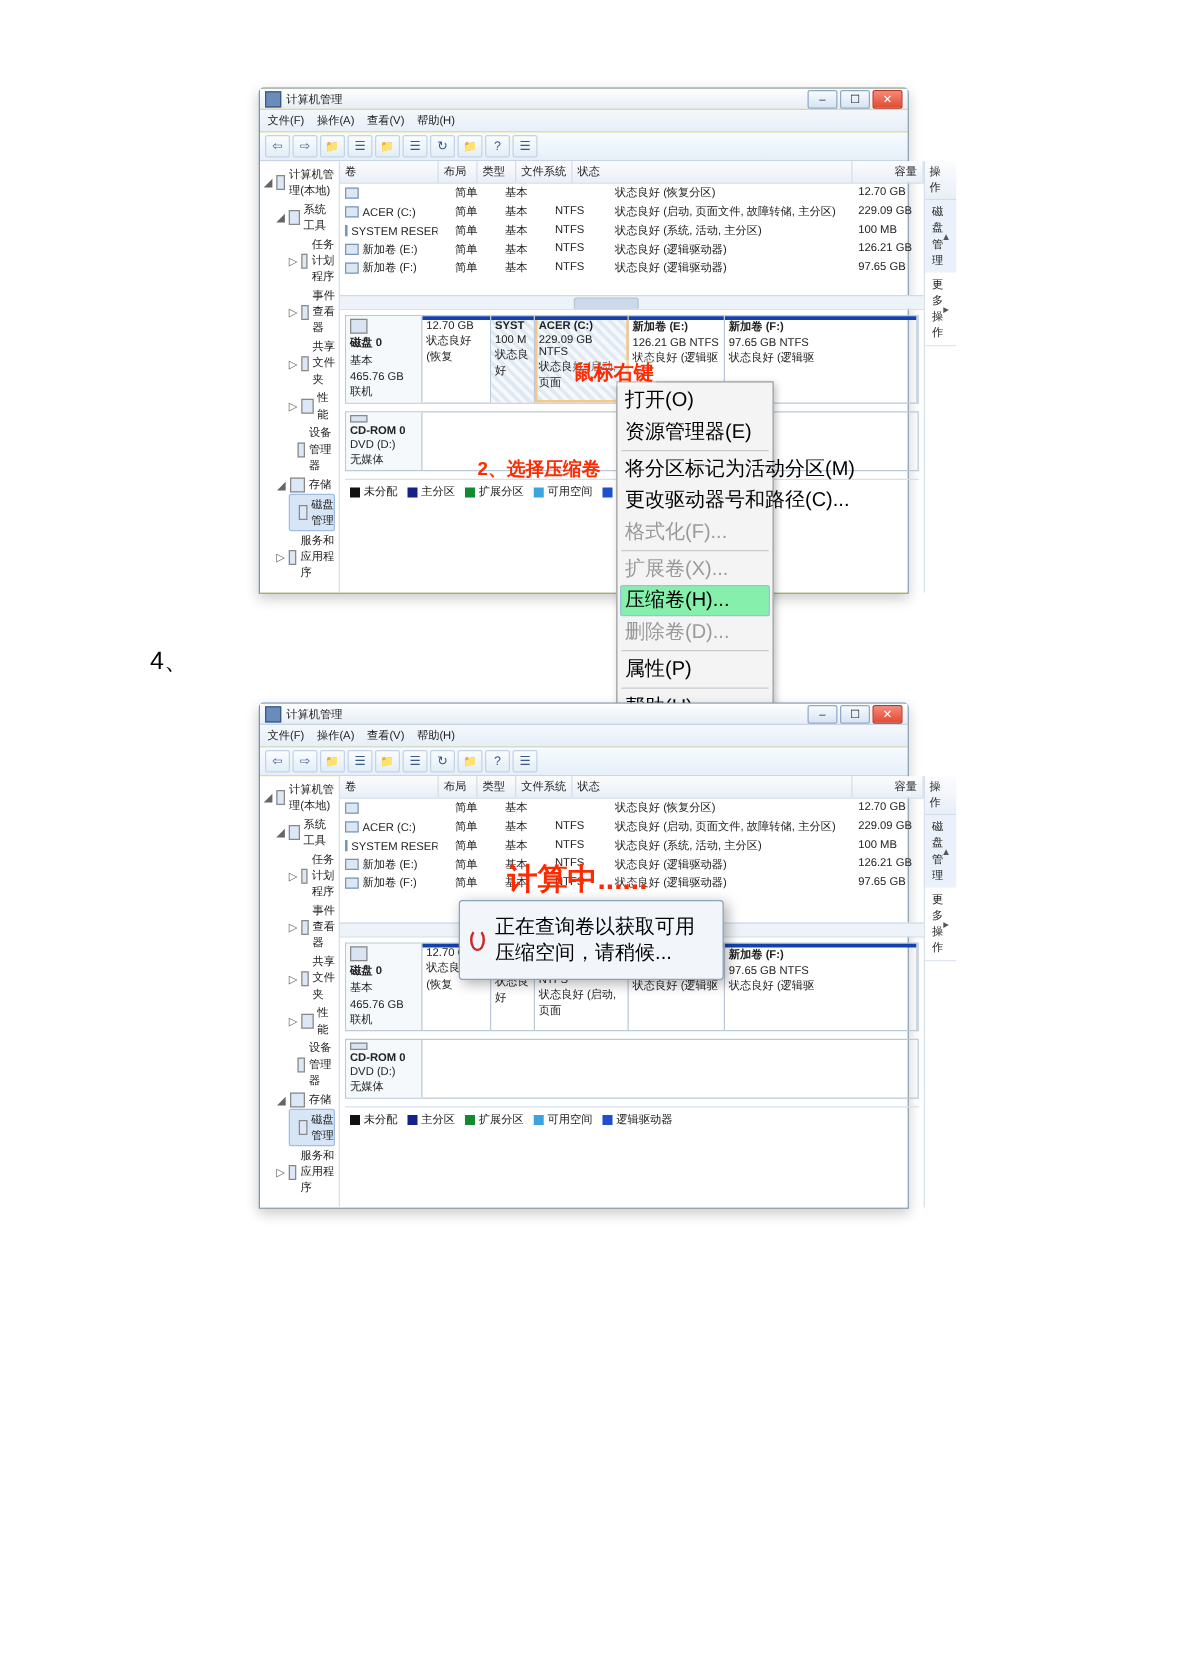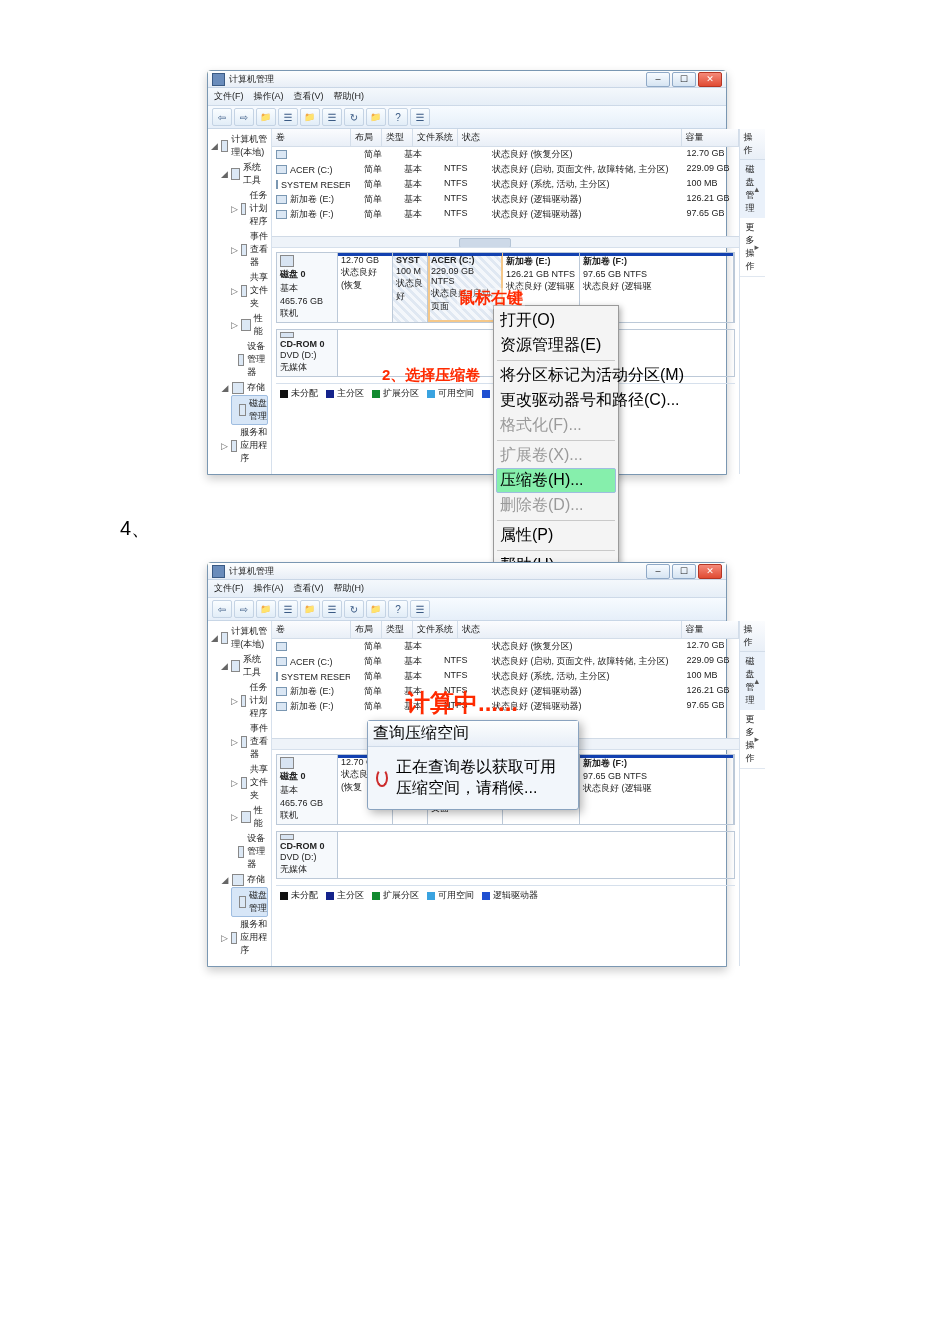--- a/index.html
+++ b/index.html
@@ -84,21 +84,21 @@
 .indent2{margin-left:20px;}
 
 .midcol{flex:1;display:flex;flex-direction:column;border-right:1px solid #d6e0ec;}
 .tablehead{display:flex;background:linear-gradient(#fbfcfe,#e9eff7);border-bottom:1px solid #d3dde9;}
 .th{border-right:1px solid #d3dde9;padding:2px 4px;white-space:nowrap;}
 .th.c-vol{flex:0 0 70px;}
 .th.c-lay{flex:0 0 22px;}
 .th.c-typ{flex:0 0 22px;}
 .th.c-fs{flex:0 0 30px;}
 .th.c-st{flex:1;}
-.th.c-cap{flex:0 0 48px;}
+.th.c-cap{flex:0 0 48px;text-align:right;}
 .tr{display:flex;padding:1px 0;gap:10px;}
 .td{padding:0 4px;white-space:nowrap;overflow:hidden;}
 .td.c-vol{flex:0 0 70px;display:flex;align-items:center;gap:3px;}
 .td.c-lay{flex:0 0 22px;}
 .td.c-typ{flex:0 0 22px;}
 .td.c-fs{flex:0 0 30px;}
 .td.c-st{flex:1;}
 .td.c-cap{flex:0 0 48px;text-align:left;}
 .volico{width:9px;height:7px;background:#dbe7f4;border:1px solid #7a97b2;display:inline-block;}
 
@@ -689,21 +689,20 @@
                 <span class="chv">▸</span>
               </div>
         </div>
       </div>
     </div>
   </div>
 
   <div class="anno" style="left:180px;top:125px;font-size:24px;margin-left:19px;">计算中......</div>
 
   <div class="dialog" style="left:160px;top:158px;">
-    <div class="dtitle">查询压缩空间</div>
     <div class="dbody">
       <div class="spin"></div>
       <span>正在查询卷以获取可用压缩空间，请稍候...</span>
     </div>
   </div>
 </div>
 
 </div>
 
 </body></html>

